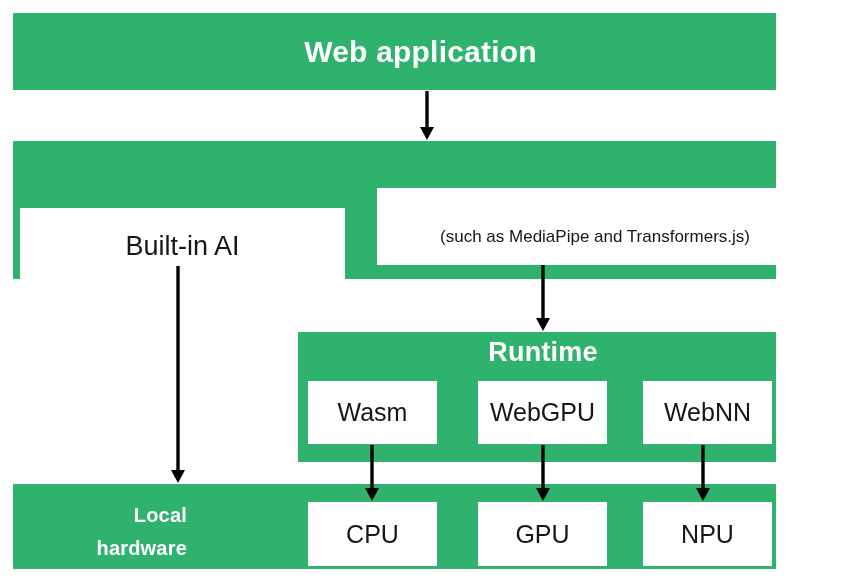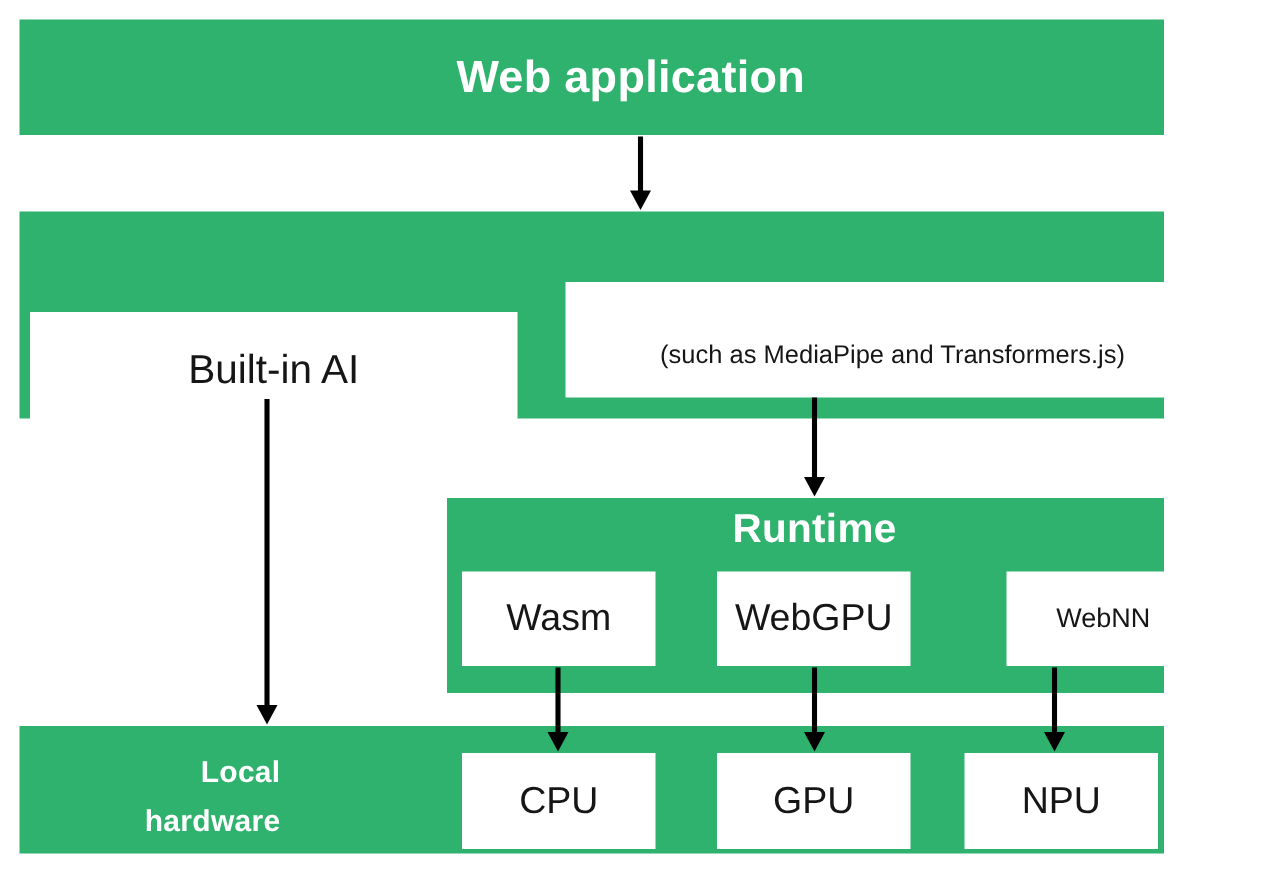--- a/index.html
+++ b/index.html
@@ -46,21 +46,21 @@
   .apis-title   { left: 13px; top: 147px; width: 815px; font-size: 27px; }
 
   .builtin-box  { left: 20px;  top: 188px; width: 325px; height: 77px; font-size: 27px; margin-top: 20px; }
   .custom-box   { left: 377px; top: 188px; width: 436px; height: 77px; font-size: 26px; }
   .custom-box .note { font-size: 17px; font-weight: 400; margin-top: 20px; }
 
   .runtime-box  { left: 298px; top: 332px; width: 490px; height: 130px; }
   .runtime-title{ left: 298px; top: 337px; width: 490px; font-size: 27px; }
   .wasm-box     { left: 308px; top: 381px; width: 129px; height: 63px; font-size: 25px; text-align: right; }
   .webgpu-box   { left: 478px; top: 381px; width: 129px; height: 63px; font-size: 25px; }
-  .webnn-box    { left: 643px; top: 381px; width: 129px; height: 63px; font-size: 18px; margin-left: 28px; }
+  .webnn-box    { left: 643px; top: 381px; width: 129px; height: 63px; font-size: 25px; }
 
   .hw-bar       { left: 13px; top: 484px; width: 814px; height: 85px; }
   .hw-title     { left: 47px; top: 499px; width: 140px; font-size: 20px;
                   line-height: 33px; text-align: right; white-space: normal; }
   .cpu-box      { left: 308px; top: 502px; width: 129px; height: 64px; font-size: 25px; }
   .gpu-box      { left: 478px; top: 502px; width: 129px; height: 64px; font-size: 25px; }
   .npu-box      { left: 643px; top: 502px; width: 129px; height: 64px; font-size: 25px; }
 
   .arrow-layer {
     position: absolute;

